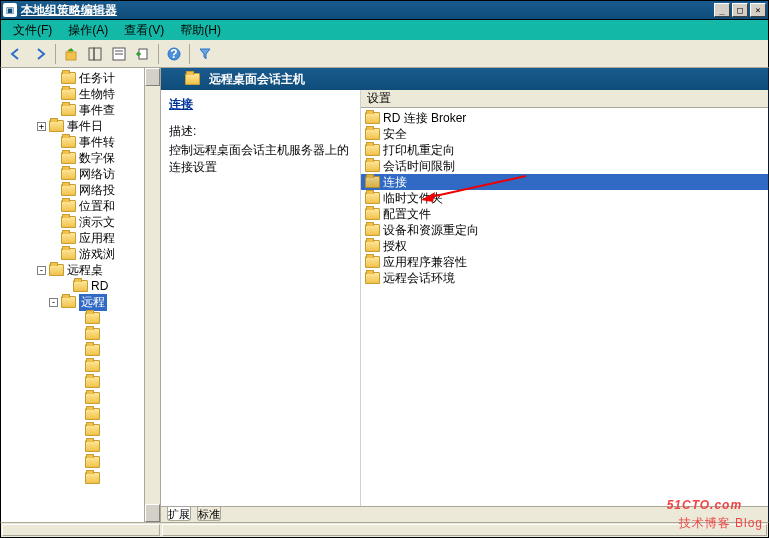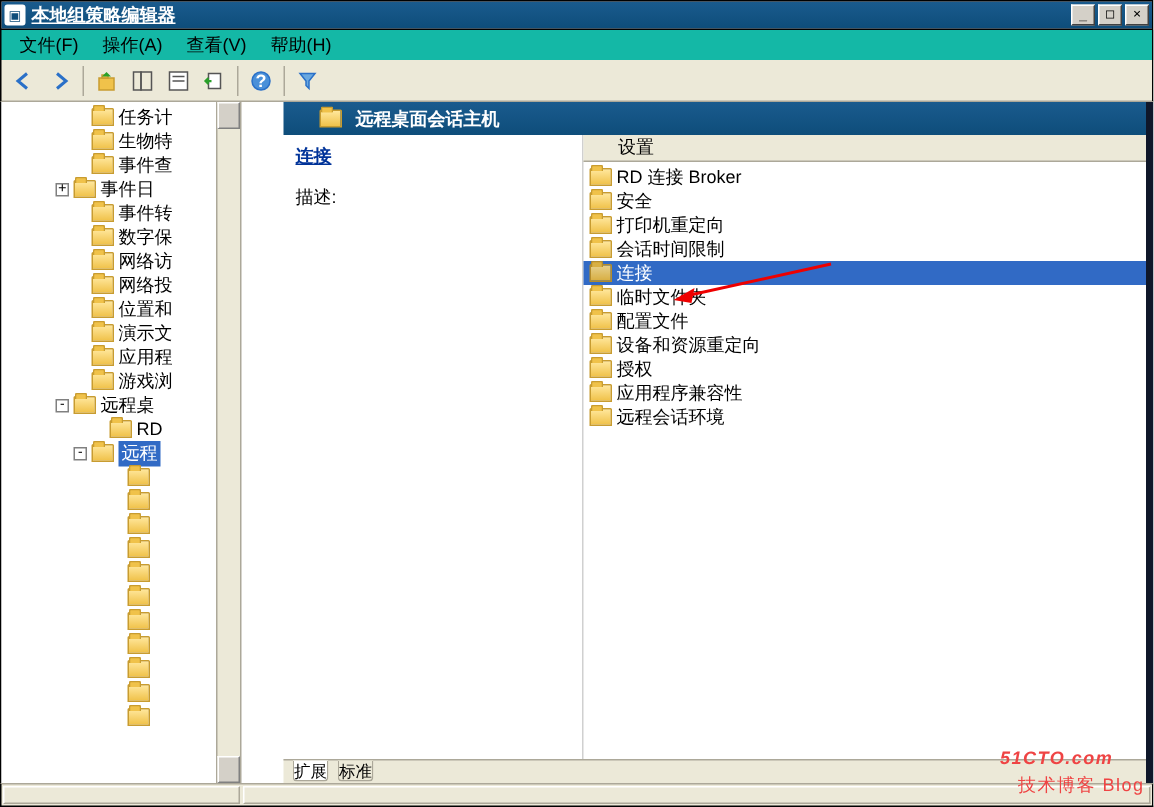--- a/index.html
+++ b/index.html
@@ -15,21 +15,21 @@
 
 .menu-bar { background: #14b8a6; height: 20px; display: flex; align-items: center; padding: 0 4px; border-left: 1px solid #000; border-right: 1px solid #000; }
 .menu-item { padding: 2px 8px; cursor: default; }
 
 
 .toolbar { background: #ece9d8; height: 28px; display: flex; align-items: center; padding: 0 4px; gap: 2px; border-left: 1px solid #000; border-right: 1px solid #000; border-bottom: 1px solid #aca899; }
 .tb-btn { width: 22px; height: 22px; display: flex; align-items: center; justify-content: center; border: 1px solid transparent; cursor: default; }
 .tb-sep { width: 1px; height: 20px; background: #aca899; margin: 0 2px; }
 
 
-.main { display: flex; height: 454px; border-left: 1px solid #000; border-right: 5px solid #0f172a; gap: 28px; }
+.main { display: flex; height: 454px; border-left: 1px solid #000; border-right: 1px solid #0f172a; }
 
 
 .tree-panel { width: 160px; border-right: 1px solid #aca899; background: #fff; overflow: auto; position: relative; }
 .tree-scroll { position: absolute; right: 0; top: 0; bottom: 0; width: 16px; background: #ece9d8; border-left: 1px solid #aca899; }
 .tree-scroll::before, .tree-scroll::after { content: ""; position: absolute; left: 0; right: 0; height: 16px; background: #d4d0c8; border: 1px solid #fff; border-right-color: #808080; border-bottom-color: #808080; }
 .tree-scroll::before { top: 0; }
 .tree-scroll::after { bottom: 0; }
 
 .tree-content { padding: 2px 0; width: 144px; }
 .tree-node { display: flex; align-items: center; height: 16px; white-space: nowrap; cursor: default; }
@@ -45,21 +45,21 @@
 .right-header { background: linear-gradient(#1a5b8e, #0e4d7a); height: 22px; display: flex; align-items: center; padding: 0 24px; color: #fff; font-weight: bold; font-size: 13px; gap: 6px; }
 .right-header .folder-icon { background: linear-gradient(#ffe79c, #f0c24a); }
 
 .right-body { flex: 1; display: flex; background: #fff; overflow: hidden; }
 .details-pane { width: 200px; padding: 6px 8px; border-right: 1px solid #d0d0d0; }
 .details-title { font-weight: bold; margin-bottom: 10px; color: #003399; text-decoration: underline; }
 .details-label { margin-bottom: 2px; }
 .details-desc { }
 
 .list-pane { flex: 1; position: relative; }
-.list-header { background: #ece9d8; border-bottom: 1px solid #aca899; height: 18px; display: flex; align-items: center; padding: 0 23px; font-size: 12px; }
+.list-header { background: #ece9d8; border-bottom: 1px solid #aca899; height: 18px; display: flex; align-items: center; padding: 0 6px; font-size: 12px; }
 .list-content { padding: 2px 0; }
 .list-item { display: flex; align-items: center; height: 16px; padding: 0 4px; cursor: default; }
 .list-item.selected { background: #316ac5; color: #fff; }
 .list-item.selected .folder-icon { filter: brightness(0.9); }
 
 
 .arrow { position: absolute; top: 84px; left: 60px; pointer-events: none; }
 
 
 .tabs-footer { height: 16px; background: #ece9d8; border-top: 1px solid #aca899; display: flex; align-items: flex-start; }
@@ -414,20 +414,21 @@
 
   <div class="right-panel">
     <div class="right-header">
       <span class="folder-icon"></span>
       <span>远程桌面会话主机</span>
     </div>
     <div class="right-body">
       <div class="details-pane">
         <div class="details-title">连接</div>
         <div class="details-label">描述:</div>
+        <div class="details-desc">控制远程桌面会话主机服务器上的连接设置</div>
       </div>
       <div class="list-pane">
         <div class="list-header">设置</div>
         <div class="list-content" id="list-content">
             <div class="list-item">
               <span class="folder-icon"></span>
               <span>RD 连接 Broker</span>
             </div>
             <div class="list-item">
               <span class="folder-icon"></span>

